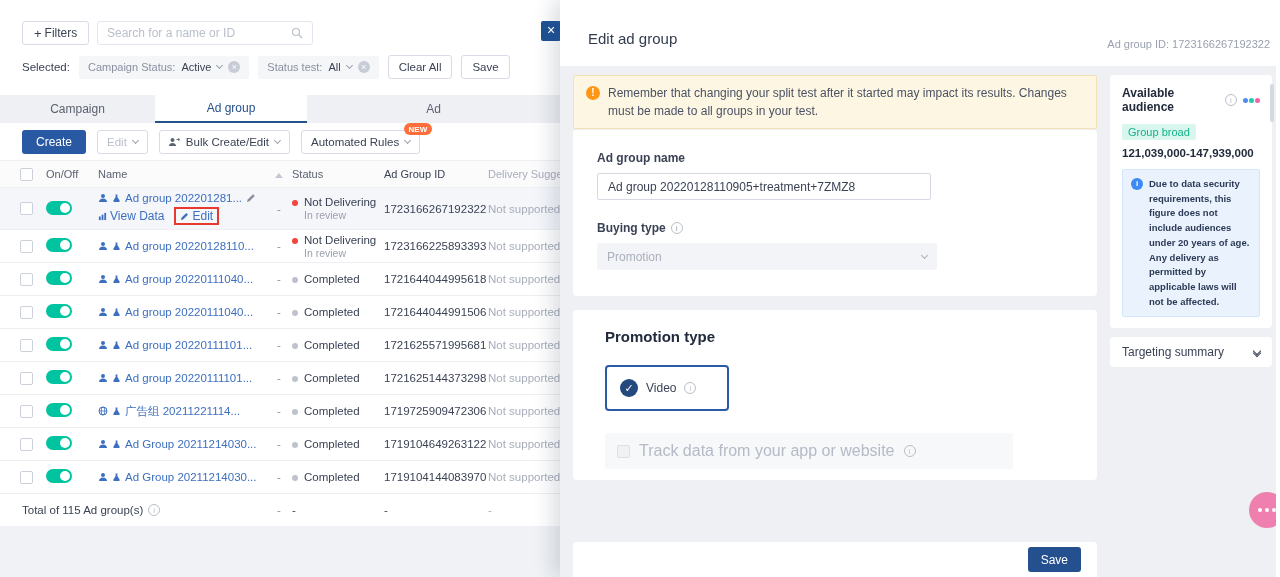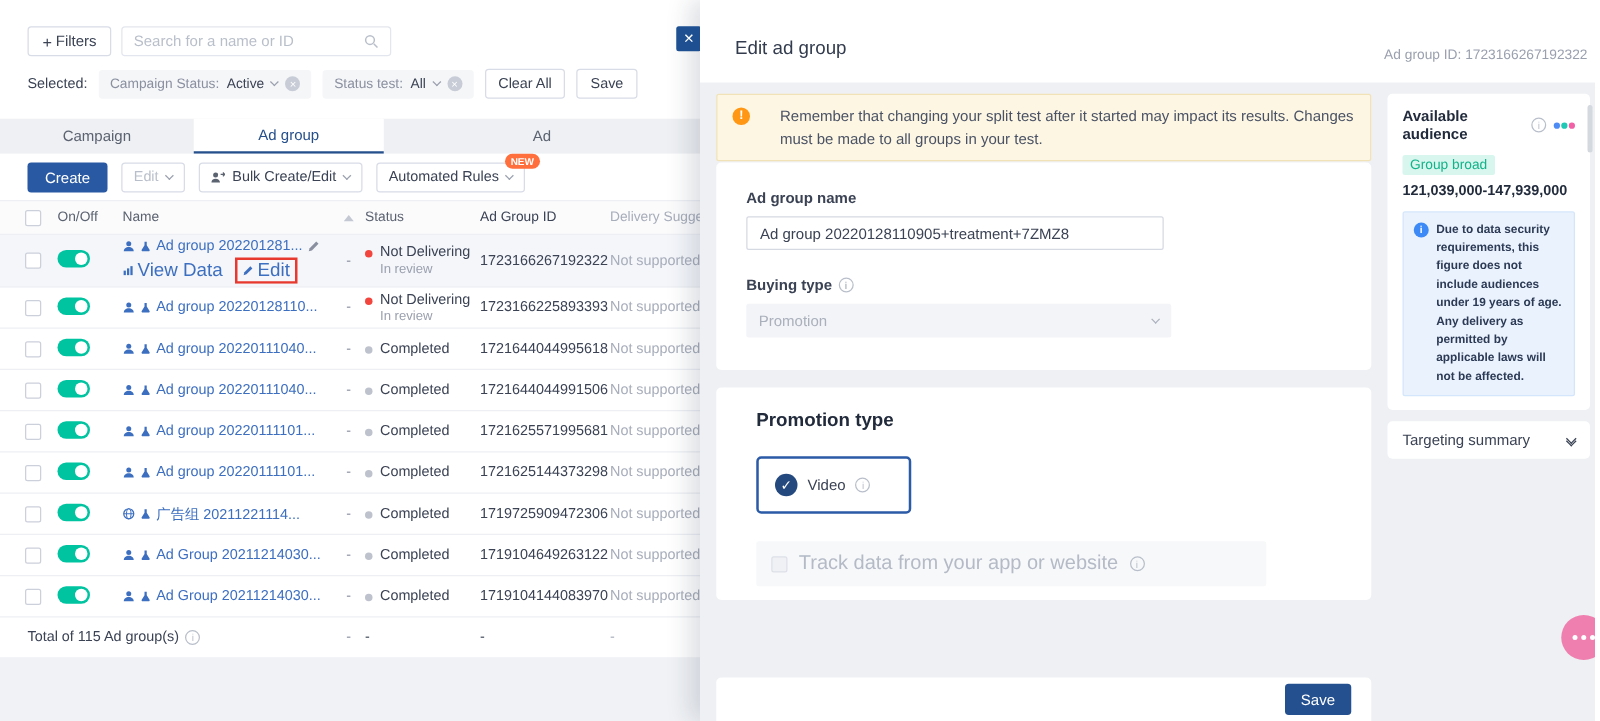--- a/index.html
+++ b/index.html
@@ -46,42 +46,42 @@
   .cstatus{width:92px;display:flex;align-items:flex-start;gap:6px}
   .cid{width:104px;color:#3a4254}
   .cdel{width:130px;color:#a7adba}
   .chk{width:13px;height:13px;border:1px solid #ccd0da;border-radius:2px;background:#fff;cursor:pointer;flex:none}
   .toggle{width:26px;height:14px;border-radius:8px;background:#00c3a0;position:relative;display:inline-block;cursor:pointer}
   .knob{position:absolute;right:2px;top:2px;width:10px;height:10px;border-radius:50%;background:#fff}
   .sorttri{width:0;height:0;border-left:4px solid transparent;border-right:4px solid transparent;border-bottom:5px solid #c3c8d2;display:inline-block}
   .nline{display:flex;align-items:center;gap:4px;white-space:nowrap;overflow:hidden}
   .nlink{color:#3d6fc0;cursor:pointer}
   .icn{display:inline-flex;flex:none}
-  .sline{display:flex;align-items:center;gap:10px;margin-top:3px;font-size:15px}
+  .sline{display:flex;align-items:center;gap:10px;margin-top:3px;font-size:12px}
   .sline .lnk{color:#3d6fc0;display:flex;align-items:center;gap:3px;cursor:pointer}
   .red-box{border:2px solid #e8392e;padding:0 4px;display:flex;align-items:center;gap:3px}
   .dot{width:6px;height:6px;border-radius:50%;flex:none;margin-top:4px}
   .dot.red{background:#f2453d}.dot.gray{background:#bdc2cc}
   .st1{color:#3a4254}
   .st2{color:#9aa0ae;font-size:10.5px;margin-top:1px}
   .tfoot{height:33px;font-size:11.5px}
   .ftotal{width:268px;padding-left:22px;display:flex;align-items:center;gap:5px}
   .bottom-strip{position:absolute;left:0;top:526px;width:560px;height:51px;background:#f0f2f5}
 
   .info{display:inline-flex;width:12px;height:12px;border-radius:50%;border:1px solid #b9bfca;color:#b9bfca;font-size:8px;align-items:center;justify-content:center;flex:none}
   .info::after{content:"i"}
 
   
   .drawer{position:absolute;left:560px;top:0;width:720px;height:577px;background:#eef0f3;box-shadow:-8px 0 18px rgba(30,40,70,.15);z-index:5}
   .dhead{position:absolute;left:0;top:0;width:100%;height:66px;background:#fff}
   .dtitle{position:absolute;left:28px;top:30px;font-size:15px;color:#333c4e}
   .did{position:absolute;right:10px;top:38px;font-size:11px;color:#9aa0ae}
   .dclose{position:absolute;left:-19px;top:21px;width:20px;height:20px;background:#1d4f91;border-radius:2px;color:#fff;display:flex;align-items:center;justify-content:center;cursor:pointer}
   .dclose::after{content:"×";font-size:14px;margin-top:-2px}
-  .warn{position:absolute;left:13px;top:75px;width:524px;background:#fdf6e2;border:1px solid #f1e2b8;border-radius:2px;display:flex;gap:24px;padding:8px 12px;font-size:12px;color:#4a5265;line-height:1.5}
+  .warn{position:absolute;left:13px;top:75px;width:524px;background:#fdf6e2;border:1px solid #f1e2b8;border-radius:2px;display:flex;gap:8px;padding:8px 12px;font-size:12px;color:#4a5265;line-height:1.5}
   .warn-ico{flex:none;width:14px;height:14px;border-radius:50%;background:#ff9714;color:#fff;font-size:10px;font-weight:bold;text-align:center;line-height:14px;margin-top:2px}
   .warn-ico::after{content:"!"}
   .card1{position:absolute;left:13px;top:130px;width:524px;height:166px;background:#fff;border-radius:4px;padding:21px 24px}
   .flabel{font-size:12px;font-weight:bold;color:#3a4254;display:flex;align-items:center;gap:5px}
   .tinput{margin-top:8px;width:334px;height:27px;border:1px solid #d5d9e2;border-radius:2px;font-size:12px;color:#3a4254;padding:0 10px;font-family:inherit;outline:none;display:block}
   .fl2{margin-top:21px}
   .fselect{margin-top:8px;width:340px;height:27px;background:#f3f4f8;border-radius:2px;display:flex;align-items:center;justify-content:space-between;padding:0 10px;font-size:12px;color:#aab0bc;cursor:default}
   .fselect .chv{border-color:#aab0bc}
   .card2{position:absolute;left:13px;top:310px;width:524px;height:170px;background:#fff;border-radius:4px;padding:18px 32px}
   .ptitle{font-size:15px;font-weight:bold;color:#222b3c}
@@ -611,21 +611,21 @@
           <span class="gauge">
             <span class="gd" style="background:#4d8bf5"></span>
             <span class="gd" style="background:#1fc9b5"></span>
             <span class="gd" style="background:#f061a6"></span>
           </span>
         </div>
         <span class="badge">Group broad</span>
         <div class="range">121,039,000-147,939,000</div>
         <div class="note">
           <span class="note-ico"></span>
-          <span class="note-text">Due to data security requirements, this figure does not include audiences under 19 years of age. Any delivery as permitted by applicable laws will not be affected.</span>
+          <span class="note-text">Due to data security requirements, this figure does not include audiences under 20 years of age. Any delivery as permitted by applicable laws will not be affected.</span>
         </div>
       </div>
       <div class="cardB">
         <span class="btitle">Targeting summary</span>
         <span class="dblchev">
             <span class="chev"></span>
             <span class="chev"></span>
           </span>
       </div>
     </div>

